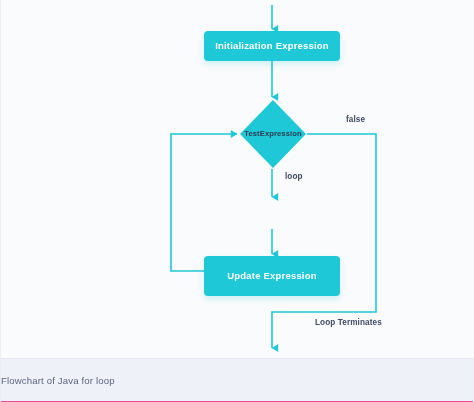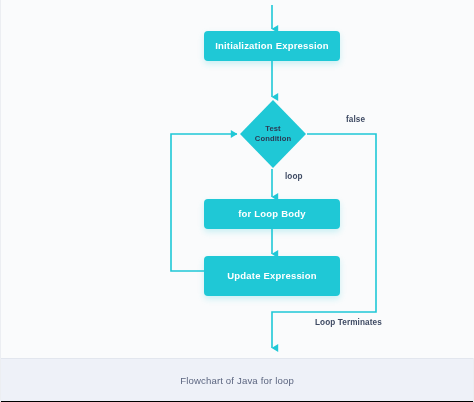--- a/index.html
+++ b/index.html
@@ -11,21 +11,21 @@
     height: 402px;
     background: #ffffff;
     font-family: "Liberation Sans", sans-serif;
     overflow: hidden;
   }
 
   #page {
     position: relative;
     width: 474px;
     height: 402px;
-    background: #000000;
+    background: #ec4899;
     box-sizing: border-box;
     border-left: 1px solid #eceef2;
     border-right: 1px solid #eceef2;
   }
 
   
   #canvas {
     position: absolute;
     left: 0;
     top: 0;
@@ -82,21 +82,21 @@
     width: 68px;
     height: 70px;
   }
   #diamond-text {
     position: absolute;
     left: 0;
     top: 0;
     width: 68px;
     height: 70px;
     display: flex;
-    flex-direction: column;
+    flex-direction: row;
     align-items: center;
     justify-content: center;
     color: #2b3a55;
     font-size: 7.6px;
     font-weight: bold;
     line-height: 1.35;
     text-align: center;
     letter-spacing: 0.1px;
   }
 
@@ -117,21 +117,21 @@
   #caption-bar {
     position: absolute;
     left: 0;
     top: 358px;
     width: 472px;
     height: 43px;
     background: #eef1f8;
     border-top: 1px solid #e2e6ee;
     display: flex;
     align-items: center;
-    justify-content: center;
+    justify-content: flex-start;
     box-sizing: border-box;
   }
   #caption-text {
     color: #5c6680;
     font-size: 9.6px;
     letter-spacing: 0.15px;
     white-space: nowrap;
   }
 </style>
 </head>
@@ -170,27 +170,24 @@
     <div class="proc-box" id="box-init">
       <span class="proc-label">Initialization Expression</span>
     </div>
 
     <div id="diamond-wrap">
       <svg id="diamond-shape" viewBox="0 0 68 70">
         <polygon points="34,1 67,35 34,69 1,35" fill="#1fc8d6"></polygon>
       </svg>
       <div id="diamond-text">
         <span>Test</span>
-        <span>Condition</span>
+        <span>Expression</span>
       </div>
     </div>
 
-    <div class="proc-box" id="box-body">
-      <span class="proc-label">for Loop Body</span>
-    </div>
 
     <div class="proc-box" id="box-update">
       <span class="proc-label">Update Expression</span>
     </div>
 
     <div class="edge-label" id="label-false">false</div>
     <div class="edge-label" id="label-true">loop</div>
     <div class="edge-label" id="label-loop-terminates">Loop Terminates</div>
 
   </div>

